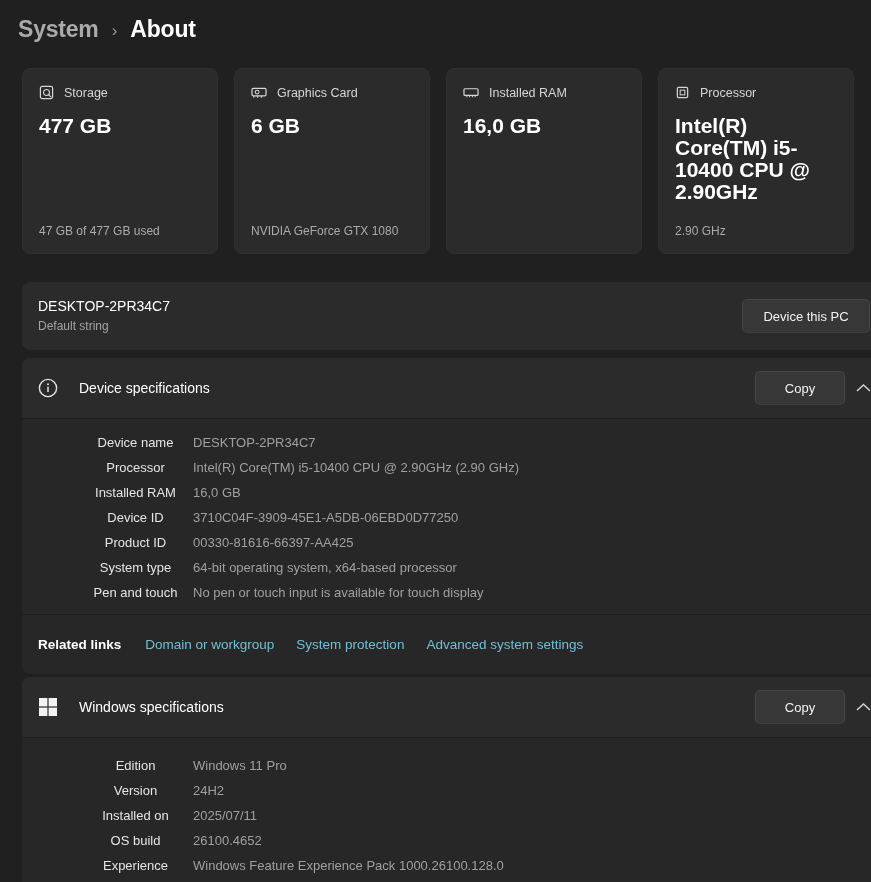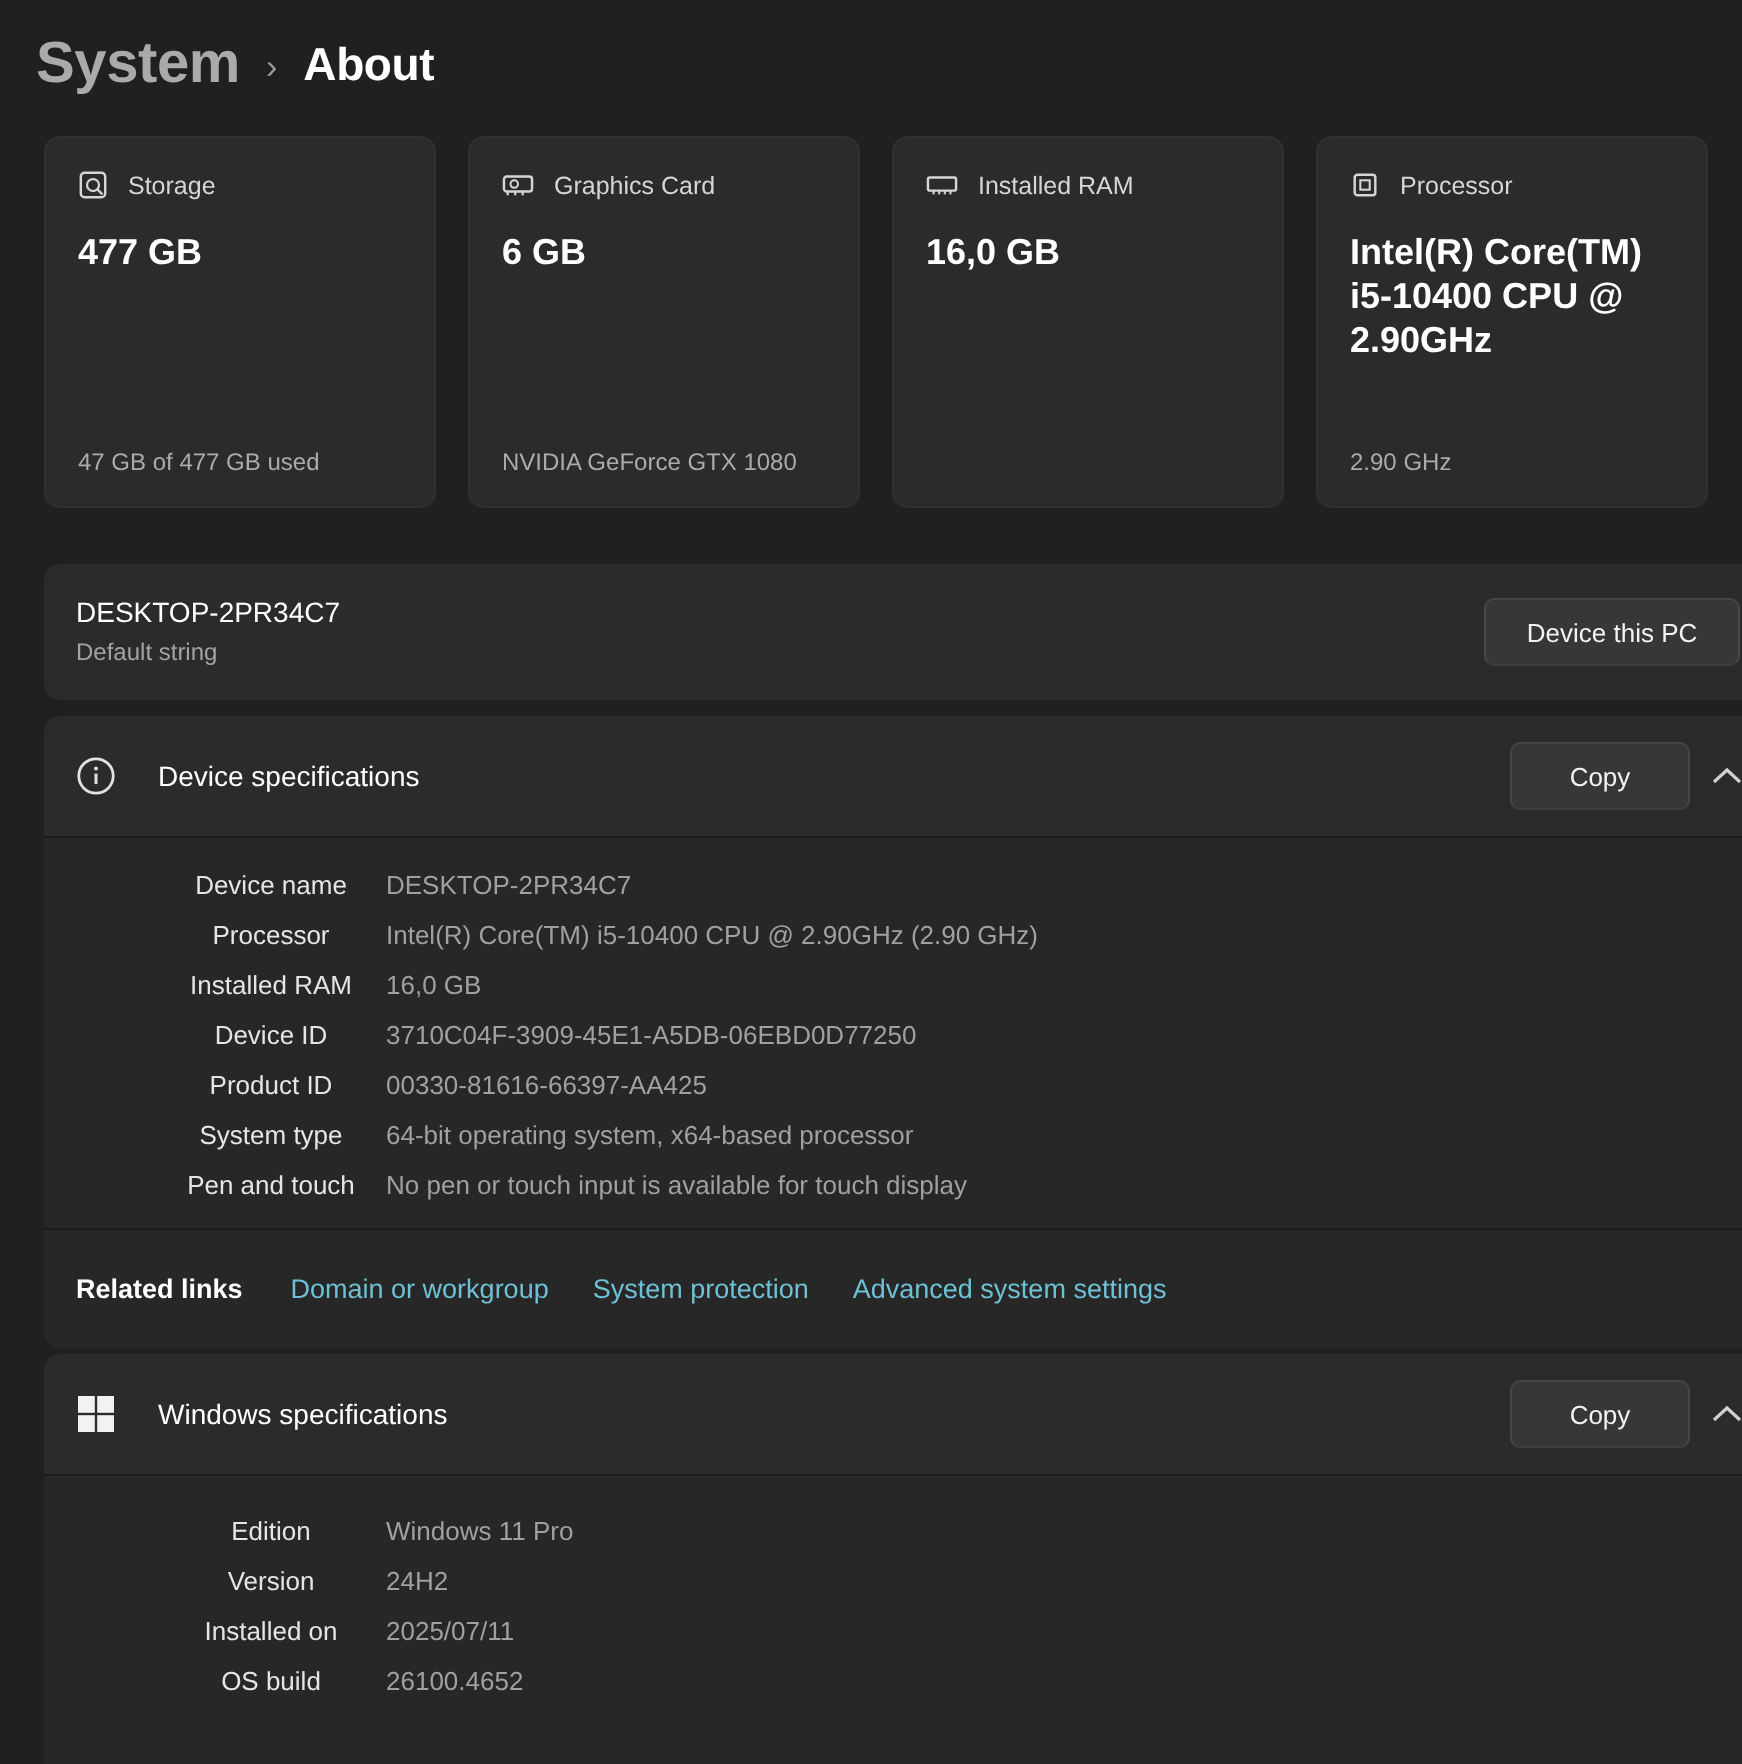--- a/index.html
+++ b/index.html
@@ -8,34 +8,34 @@
     width: 871px; height: 882px;
     font-family: "Liberation Sans", sans-serif;
     color: #ffffff;
     overflow: hidden;
     position: relative;
   }
   #stage { position: absolute; inset: 0; width: 871px; height: 882px; overflow: hidden; }
 
   
   .breadcrumb { position: absolute; top: 16px; left: 18px; display: flex; align-items: center; }
-  .crumb-parent { font-size: 29px; font-weight: 700; color: #aaaaaa; letter-spacing: -0.2px; }
+  .crumb-parent { font-size: 23px; font-weight: 700; color: #aaaaaa; letter-spacing: -0.2px; }
   .crumb-sep { font-size: 17px; color: #9a9a9a; margin: 2px 13px 0 13px; font-weight: 400; }
   .crumb-current { font-size: 23px; font-weight: 700; color: #ffffff; letter-spacing: -0.2px; }
 
   
   .cards { position: absolute; top: 68px; left: 22px; display: flex; gap: 16px; }
   .card {
     position: relative; width: 196px; height: 186px;
     background: #2b2b2b; border: 1px solid #303030; border-radius: 8px;
     padding: 16px 16px 14px 16px;
   }
   .card-header { display: flex; align-items: center; gap: 10px; color: #d6d6d6; font-size: 12.5px; }
   .card-header svg { flex: 0 0 auto; }
-  .card-value { margin-top: 15px; font-size: 18px; font-weight: 700; color: #ffffff; line-height: 22px; }
+  .card-value { margin-top: 15px; font-size: 21px; font-weight: 700; color: #ffffff; line-height: 22px; }
   .card-footer { position: absolute; left: 16px; right: 10px; bottom: 15px; font-size: 12px; color: #ababab; white-space: nowrap; }
 
   
   .panel { position: absolute; left: 22px; width: 849px; background: #2b2b2b; }
   .hostname-card { top: 282px; height: 68px; border-radius: 8px 0 0 8px; }
   .hostname-name { position: absolute; left: 16px; top: 16px; font-size: 14px; color: #ffffff; }
   .hostname-desc { position: absolute; left: 16px; top: 37px; font-size: 12px; color: #a3a3a3; }
 
   .btn {
     position: absolute; height: 34px;
@@ -239,15 +239,19 @@
       <span class="spec-value">24H2</span>
     </div>
     <div class="spec-row">
       <span class="spec-label">Installed on</span>
       <span class="spec-value">2025/07/11</span>
     </div>
     <div class="spec-row">
       <span class="spec-label">OS build</span>
       <span class="spec-value">26100.4652</span>
     </div>
+    <div class="spec-row">
+      <span class="spec-label">Experience</span>
+      <span class="spec-value">Windows Feature Experience Pack 1000.26100.128.0</span>
+    </div>
   </div>
 
 </div>
 
 </body></html>

